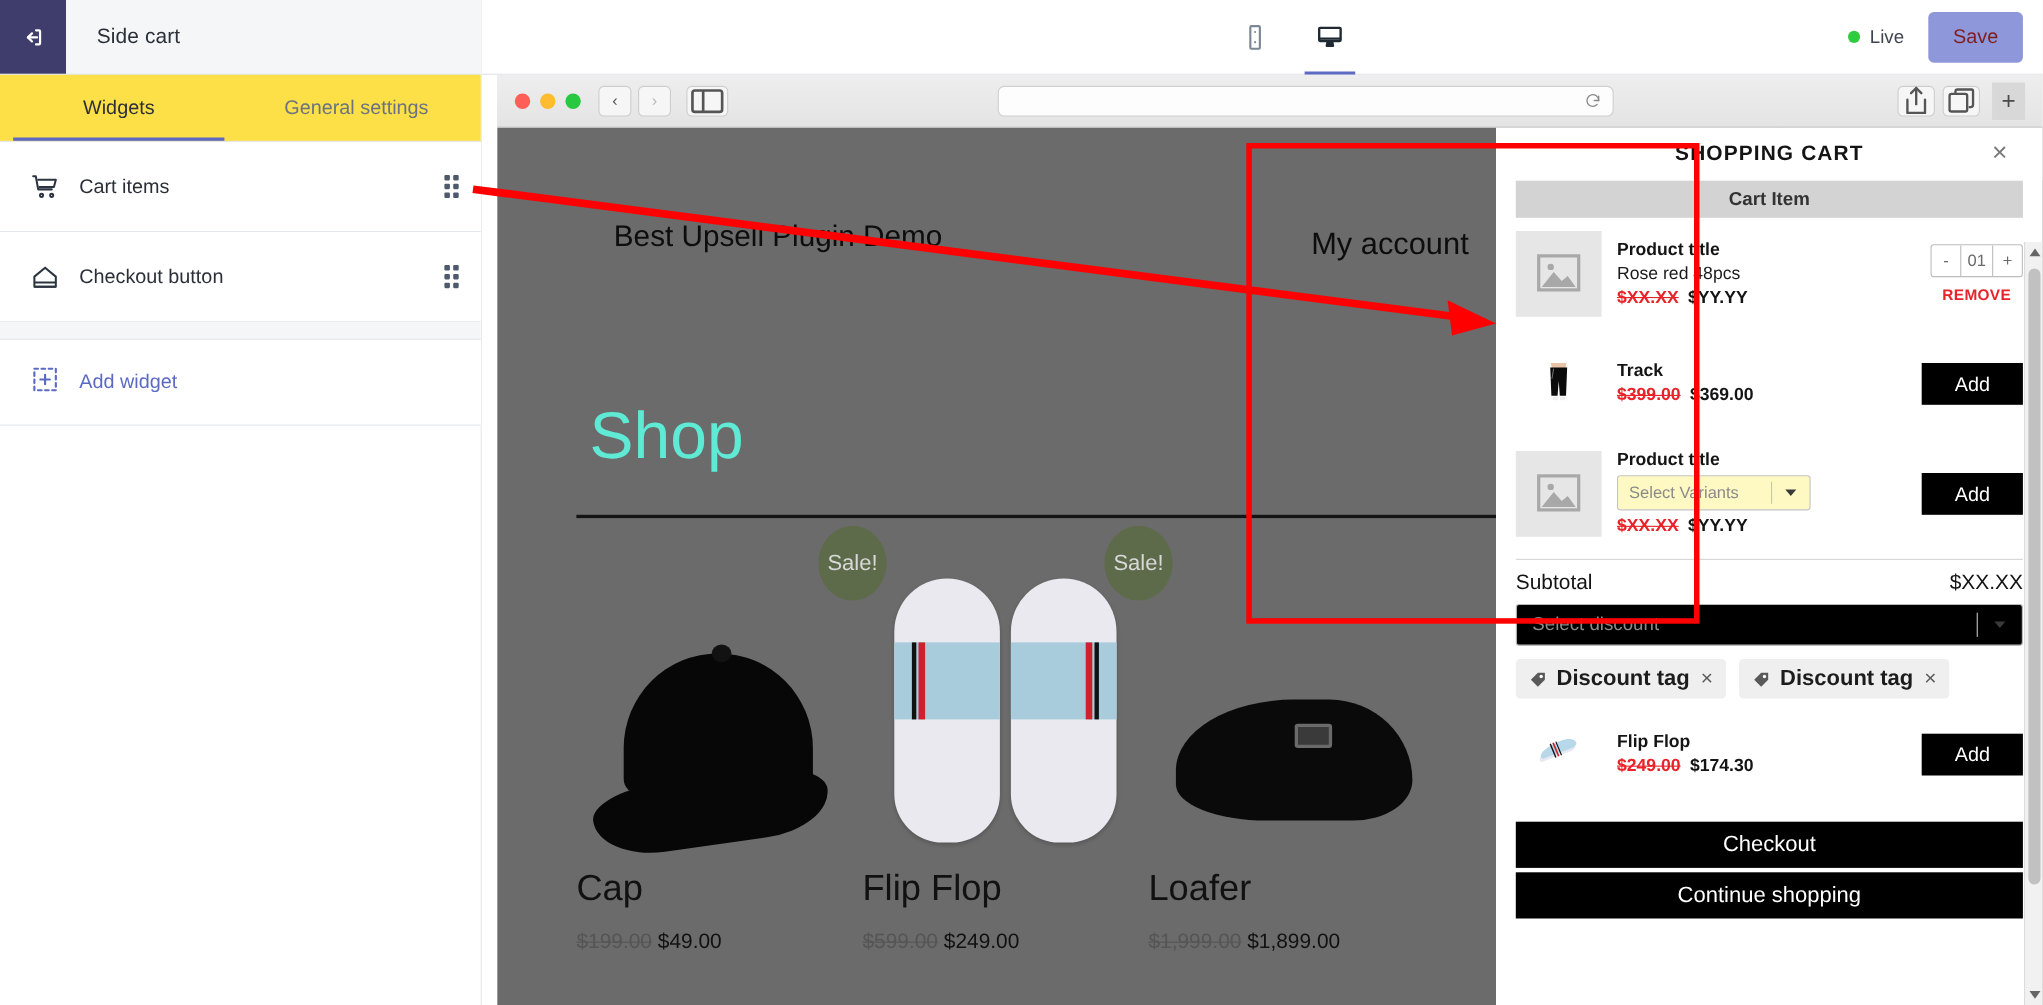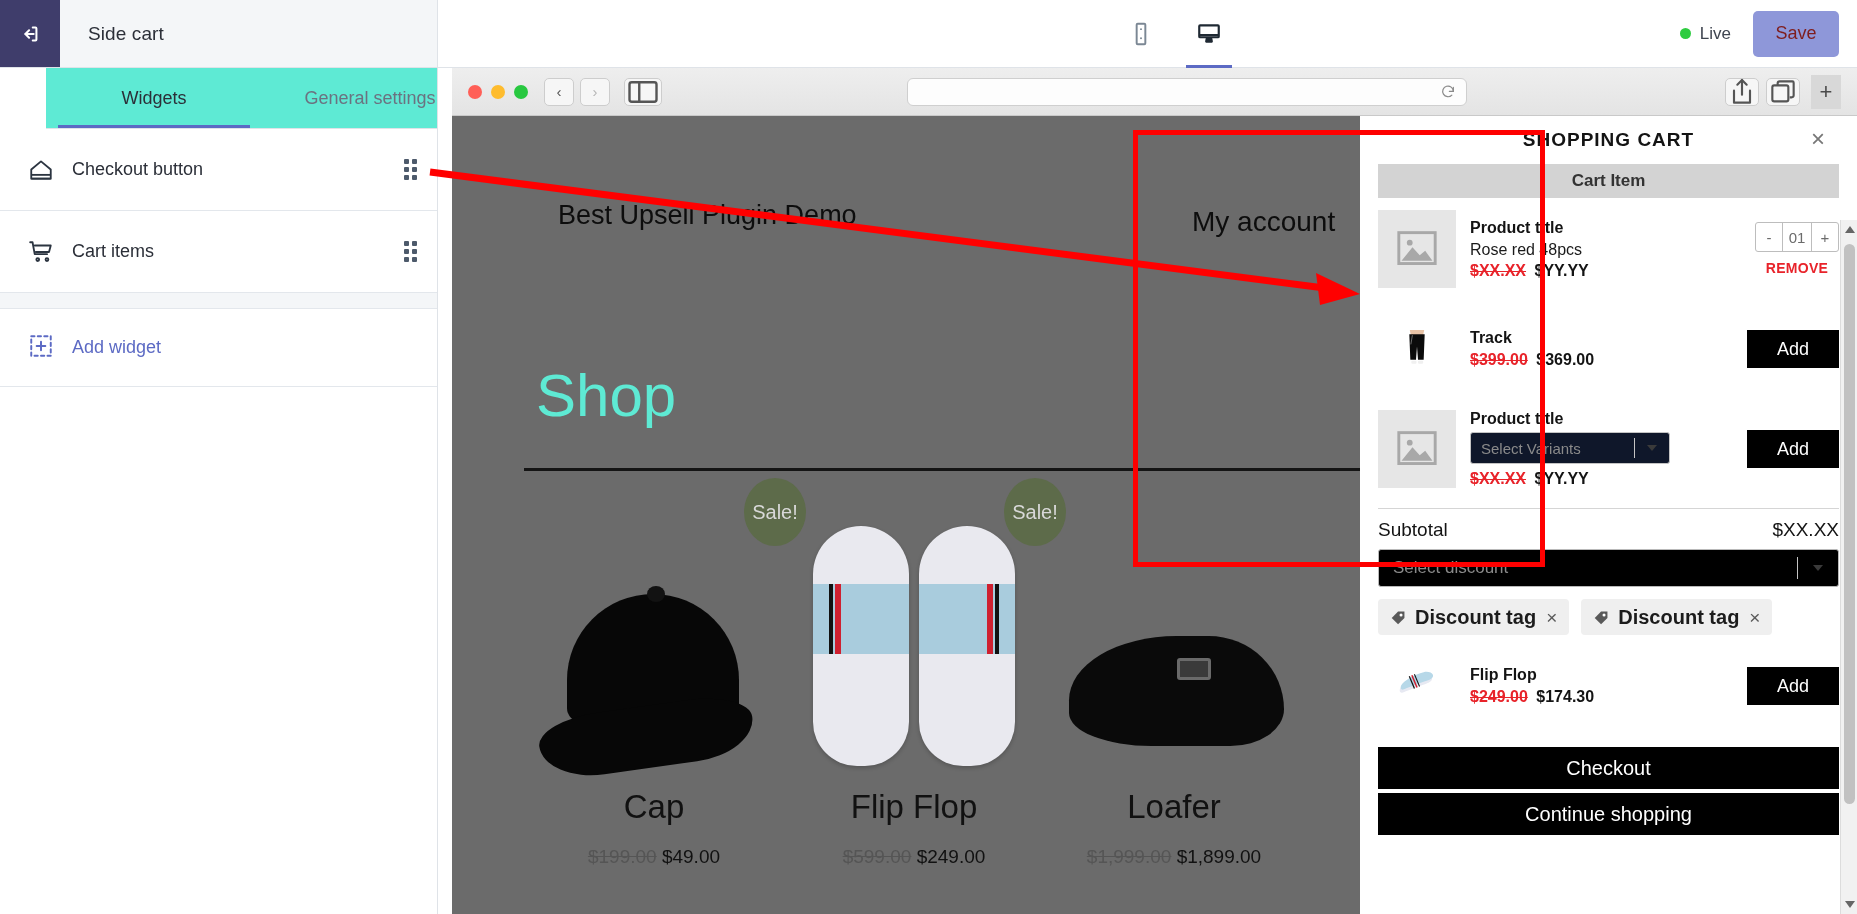--- a/index.html
+++ b/index.html
@@ -21,21 +21,21 @@
   }
   .back-btn {
     width: 60px; background: #3f3d6b; display: flex;
     align-items: center; justify-content: center; cursor: pointer;
   }
   .back-btn svg { width: 22px; height: 22px; }
   .lp-title {
     display: flex; align-items: center; padding-left: 28px;
     font-size: 19px; color: #2b2f38; letter-spacing: .1px;
   }
-  .tabs { display: flex; height: 61px; background: #5eead4; border-bottom: 1px solid #dfe3e8; margin-left: 46px; }
+  .tabs { display: flex; height: 61px; background: #fde047; border-bottom: 1px solid #dfe3e8; }
   .tab {
     flex: 0 0 216px; display: flex; align-items: center; justify-content: center;
     font-size: 18px; color: #6b7280; cursor: pointer; position: relative;
   }
   .tab.active { color: #2b2f38; }
   .tab.active::after {
     content: ""; position: absolute; left: 12px; right: 12px; bottom: 0;
     height: 3px; background: #5c6ac4;
   }
   .widget-list { background: #ffffff; }
@@ -123,21 +123,21 @@
 
   
   .page { position:absolute; top:48px; left:0; right:0; bottom:0; overflow:hidden; }
   .page-dim {
     position:absolute; inset:0; background:#6b6b6b;
   }
   .store-brand { position:absolute; left: 106px; top: 84px; font-size: 27px; color:#0d0d0d; }
   .store-account { position:absolute; left: 740px; top: 90px; font-size: 28px; color:#0d0d0d; }
   .shop-title { position:absolute; left: 84px; top: 245px; font-size: 60px; color:#5eead4; }
   .shop-rule { position:absolute; left: 72px; top: 352px; width: 1100px; height: 3px; background:#141414; }
-  .products { position:absolute; top: 370px; left: 72px; display:flex; gap: 0; text-align: center; }
+  .products { position:absolute; top: 370px; left: 72px; display:flex; gap: 0; }
   .product { width: 260px; position:relative; }
   .prod-img { height: 290px; position:relative; display:flex; align-items:flex-end; justify-content:center; }
   .sale-badge {
     position:absolute; top: -8px; right: -22px; width: 62px; height: 68px;
     border-radius: 50%; background:#5d6b4a; color:#d8d8d8;
     display:flex; align-items:center; justify-content:center; font-size: 20px;
   }
   .prod-name { font-size: 33px; color:#111; margin-top: 12px; }
   .prod-price { font-size: 19px; margin-top: 20px; color:#111; }
   .prod-price s { color:#555; }
@@ -198,21 +198,21 @@
   }
   .qty span { width: 26px; height: 28px; display:flex; align-items:center; justify-content:center;
     font-size: 15px; color:#6b6b6b; cursor:pointer; }
   .qty .num { border-left:1px solid #bdbdbd; border-right:1px solid #bdbdbd; width: 30px; cursor:text; }
   .remove { margin-top: 8px; font-size: 14px; font-weight: bold; color:#e8232a; cursor:pointer; letter-spacing:.3px;}
   .add-btn {
     background:#000; color:#fff; border:none; width: 92px; height: 38px; font-size: 18px;
     cursor:pointer; font-family:"Liberation Sans", sans-serif;
   }
   .variant-select {
-    width: 200px; height: 32px; border:1px solid #c4c4c4; border-radius: 3px; background:#0f172a;
+    width: 176px; height: 32px; border:1px solid #c4c4c4; border-radius: 3px; background:#fef9c3;
     display:flex; align-items:center; padding: 0 0 0 10px; margin: 4px 0 6px 0; cursor:pointer;
   }
   .variant-select .vs-text { flex:1; font-size: 15px; color:#8a8a8a; }
   .variant-select .vs-div { width:1px; height: 20px; background:#c4c4c4; }
   .variant-select .vs-caret { width: 34px; display:flex; align-items:center; justify-content:center; }
   .caret { width:0;height:0;border-left:5px solid transparent;border-right:5px solid transparent;border-top:6px solid #3a3a3a;}
   .sc-divider { height:1px; background:#d5d5d5; margin: 10px 18px 0 18px; }
   .subtotal-row { display:flex; justify-content:space-between; align-items:center; padding: 10px 18px 8px 18px; }
   .subtotal-label { font-size: 19px; color:#141414; }
   .subtotal-value { font-size: 19px; color:#141414; }
@@ -278,46 +278,46 @@
         <span>Widgets</span>
       </div>
       <div class="tab">
         <span>General settings</span>
       </div>
     </div>
 
     <div class="widget-list">
       <div class="widget-row">
         <span class="w-icon">
-          <svg viewBox="0 0 24 24" fill="none" stroke="#2b3440" stroke-width="1.7" stroke-linejoin="round">
-            <path d="M3 11.5 12 4l9 7.5V20H3z"></path>
-              <path d="M3 16.5h18"></path>
-              <path d="M3 20h18"></path>
-          </svg>
-        </span>
-        <span class="w-label">Checkout button</span>
-        <span class="drag-handle">
-          <i></i>
-            <i></i>
-            <i></i>
-            <i></i>
-            <i></i>
-            <i></i>
-        </span>
-      </div>
-      <div class="widget-row">
-        <span class="w-icon">
           <svg viewBox="0 0 24 24" fill="none" stroke="#2b3440" stroke-width="1.7" stroke-linecap="round" stroke-linejoin="round">
             <path d="M2 3h2.2l2 11h11.4"></path>
               <path d="M6.2 6H21l-1.6 6H7.2"></path>
             <circle cx="9" cy="19" r="1.3"></circle>
               <circle cx="17.5" cy="19" r="1.3"></circle>
           </svg>
         </span>
         <span class="w-label">Cart items</span>
+        <span class="drag-handle">
+          <i></i>
+            <i></i>
+            <i></i>
+            <i></i>
+            <i></i>
+            <i></i>
+        </span>
+      </div>
+      <div class="widget-row">
+        <span class="w-icon">
+          <svg viewBox="0 0 24 24" fill="none" stroke="#2b3440" stroke-width="1.7" stroke-linejoin="round">
+            <path d="M3 11.5 12 4l9 7.5V20H3z"></path>
+              <path d="M3 16.5h18"></path>
+              <path d="M3 20h18"></path>
+          </svg>
+        </span>
+        <span class="w-label">Checkout button</span>
         <span class="drag-handle">
           <i></i>
             <i></i>
             <i></i>
             <i></i>
             <i></i>
             <i></i>
         </span>
       </div>
       <div class="list-gap"></div>

